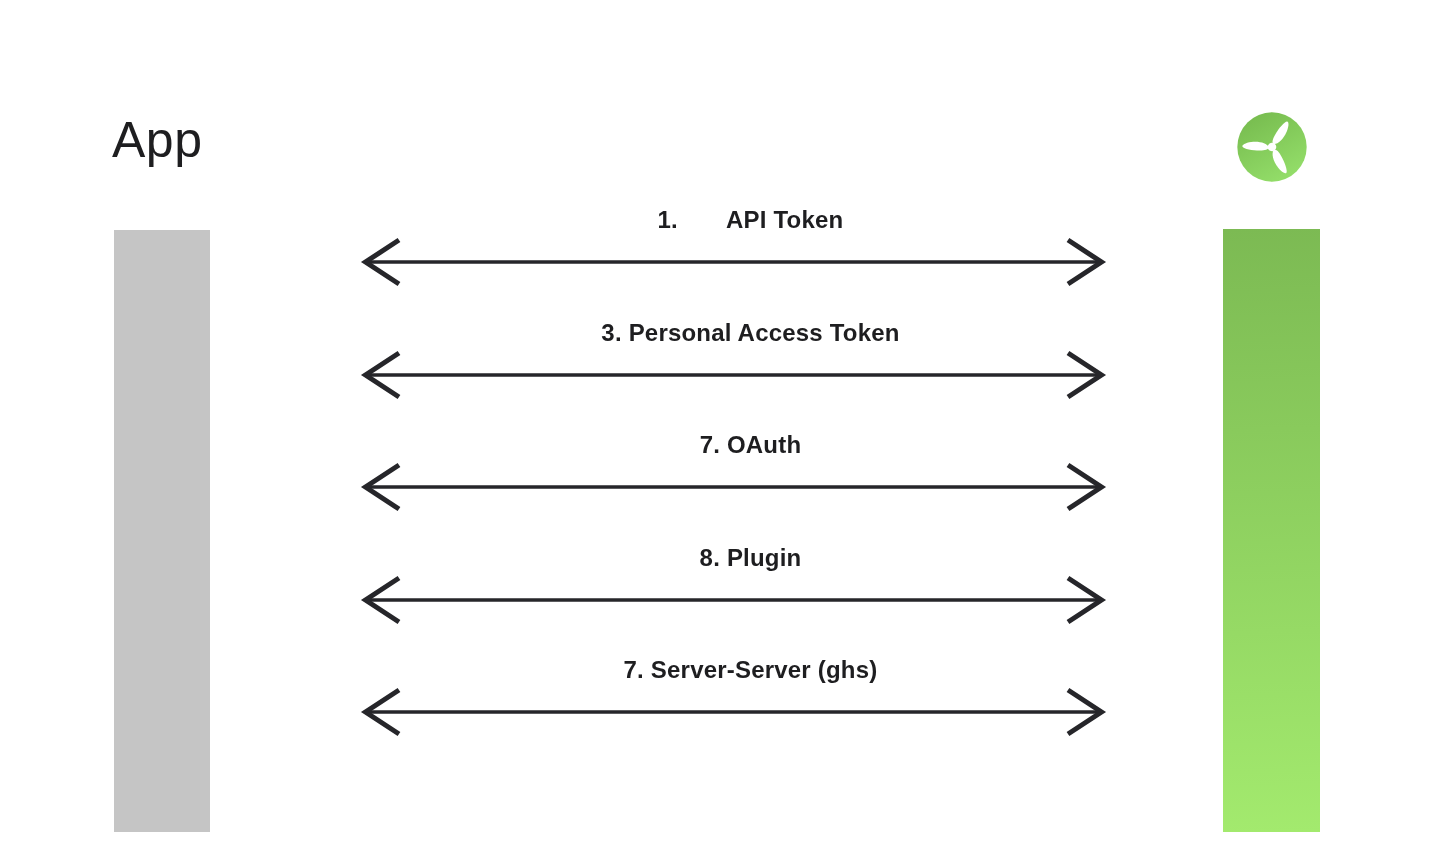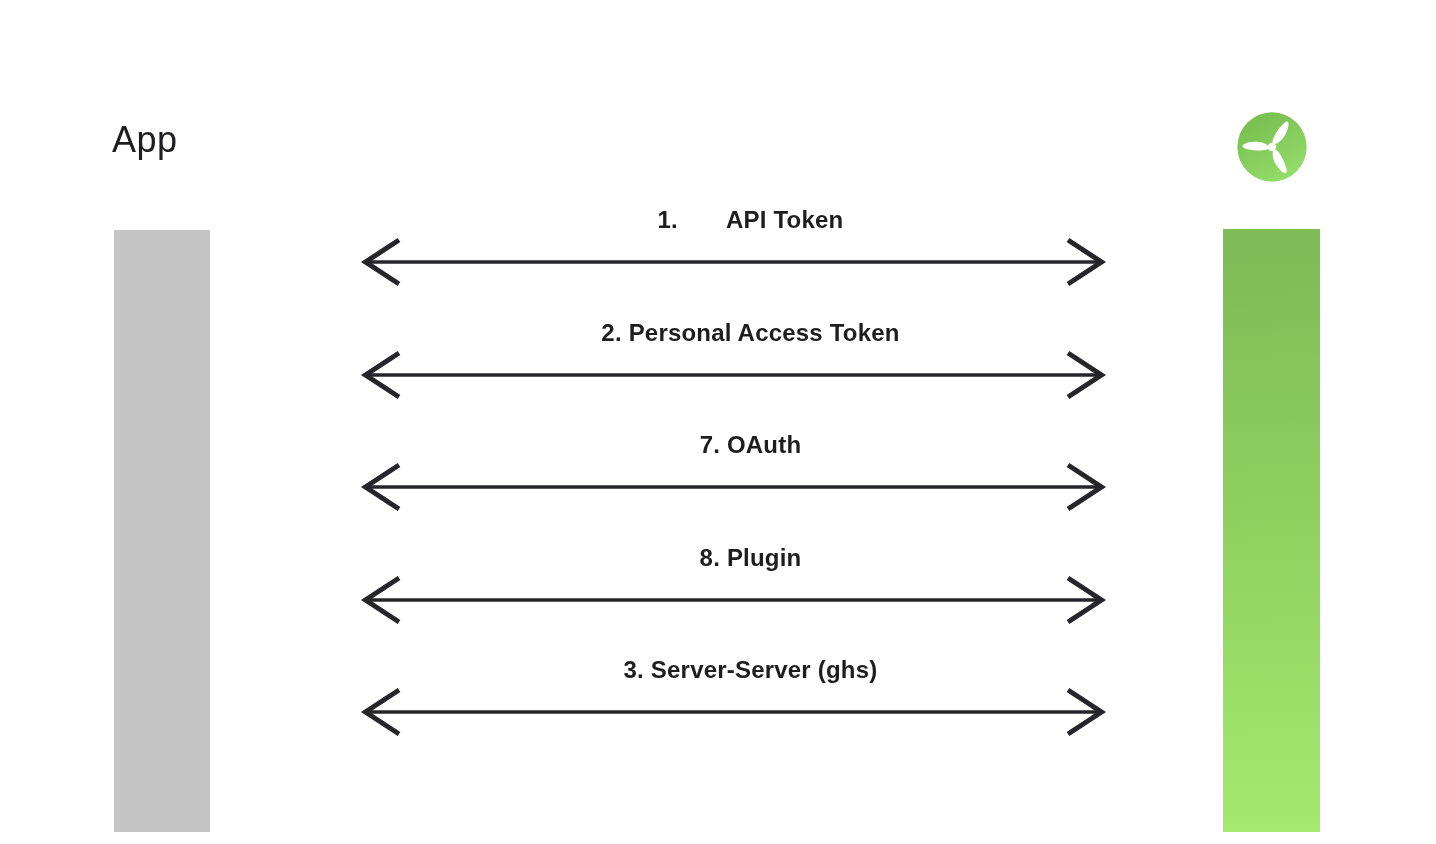--- a/index.html
+++ b/index.html
@@ -19,21 +19,21 @@
     width: 1436px;
     height: 844px;
     background: var(--bg);
     overflow: hidden;
   }
 
   .app-title {
     position: absolute;
     left: 112px;
     top: 112px;
-    font-size: 36px;
+    font-size: 50px;
     line-height: 56px;
     font-weight: 400;
     color: var(--text);
     letter-spacing: 0.5px;
   }
 
   .gray-bar {
     position: absolute;
     left: 114px;
     top: 230px;
@@ -139,21 +139,21 @@
     <div class="conn-row">
       <div class="conn-label">1.&nbsp;&nbsp;&nbsp;&nbsp;&nbsp;&nbsp;&nbsp;API Token</div>
       <svg class="conn-arrow" viewBox="0 0 747 56" xmlns="http://www.w3.org/2000/svg">
         <line x1="5" y1="28" x2="742" y2="28" stroke="currentColor" stroke-width="3.5"></line>
         <polyline points="39,6 5.5,28 39,50" fill="none" stroke="currentColor" stroke-width="5"></polyline>
         <polyline points="708,6 741.5,28 708,50" fill="none" stroke="currentColor" stroke-width="5"></polyline>
       </svg>
     </div>
 
     <div class="conn-row">
-      <div class="conn-label">2. Personal Access Token</div>
+      <div class="conn-label">3. Personal Access Token</div>
       <svg class="conn-arrow" viewBox="0 0 747 56" xmlns="http://www.w3.org/2000/svg">
         <line x1="5" y1="28" x2="742" y2="28" stroke="currentColor" stroke-width="3.5"></line>
         <polyline points="39,6 5.5,28 39,50" fill="none" stroke="currentColor" stroke-width="5"></polyline>
         <polyline points="708,6 741.5,28 708,50" fill="none" stroke="currentColor" stroke-width="5"></polyline>
       </svg>
     </div>
 
     <div class="conn-row">
       <div class="conn-label">7. OAuth</div>
       <svg class="conn-arrow" viewBox="0 0 747 56" xmlns="http://www.w3.org/2000/svg">
@@ -166,21 +166,21 @@
     <div class="conn-row">
       <div class="conn-label">8. Plugin</div>
       <svg class="conn-arrow" viewBox="0 0 747 56" xmlns="http://www.w3.org/2000/svg">
         <line x1="5" y1="28" x2="742" y2="28" stroke="currentColor" stroke-width="3.5"></line>
         <polyline points="39,6 5.5,28 39,50" fill="none" stroke="currentColor" stroke-width="5"></polyline>
         <polyline points="708,6 741.5,28 708,50" fill="none" stroke="currentColor" stroke-width="5"></polyline>
       </svg>
     </div>
 
     <div class="conn-row">
-      <div class="conn-label">3. Server-Server (ghs)</div>
+      <div class="conn-label">7. Server-Server (ghs)</div>
       <svg class="conn-arrow" viewBox="0 0 747 56" xmlns="http://www.w3.org/2000/svg">
         <line x1="5" y1="28" x2="742" y2="28" stroke="currentColor" stroke-width="3.5"></line>
         <polyline points="39,6 5.5,28 39,50" fill="none" stroke="currentColor" stroke-width="5"></polyline>
         <polyline points="708,6 741.5,28 708,50" fill="none" stroke="currentColor" stroke-width="5"></polyline>
       </svg>
     </div>
 
   </div>
 </div>
 

